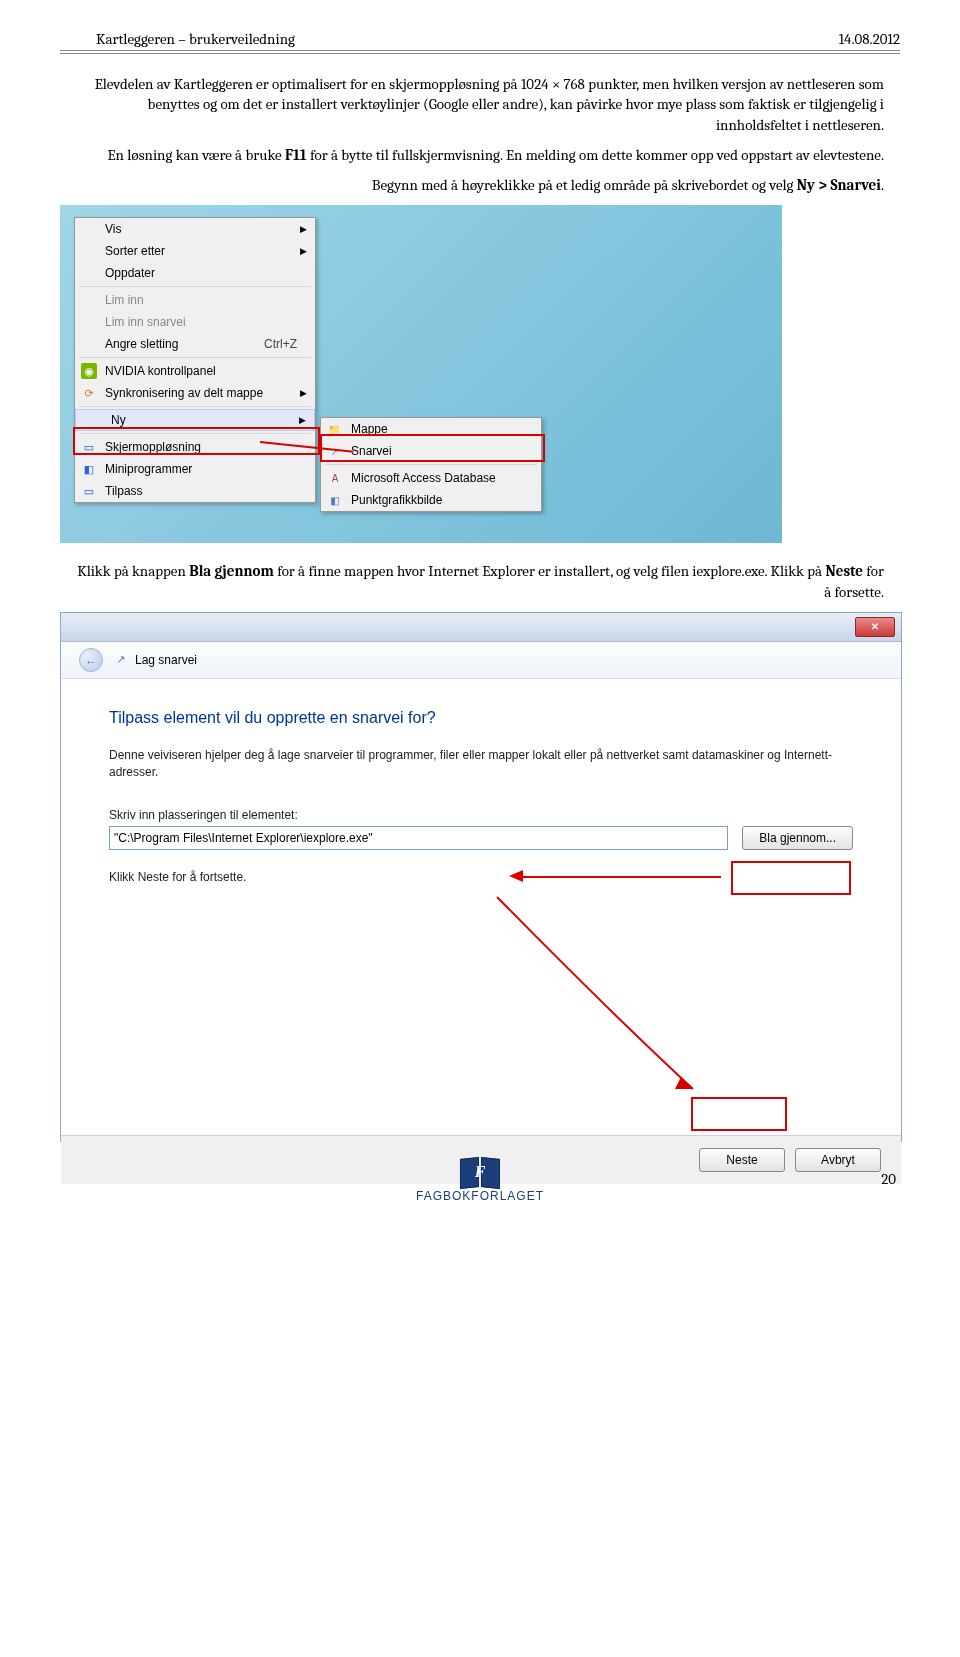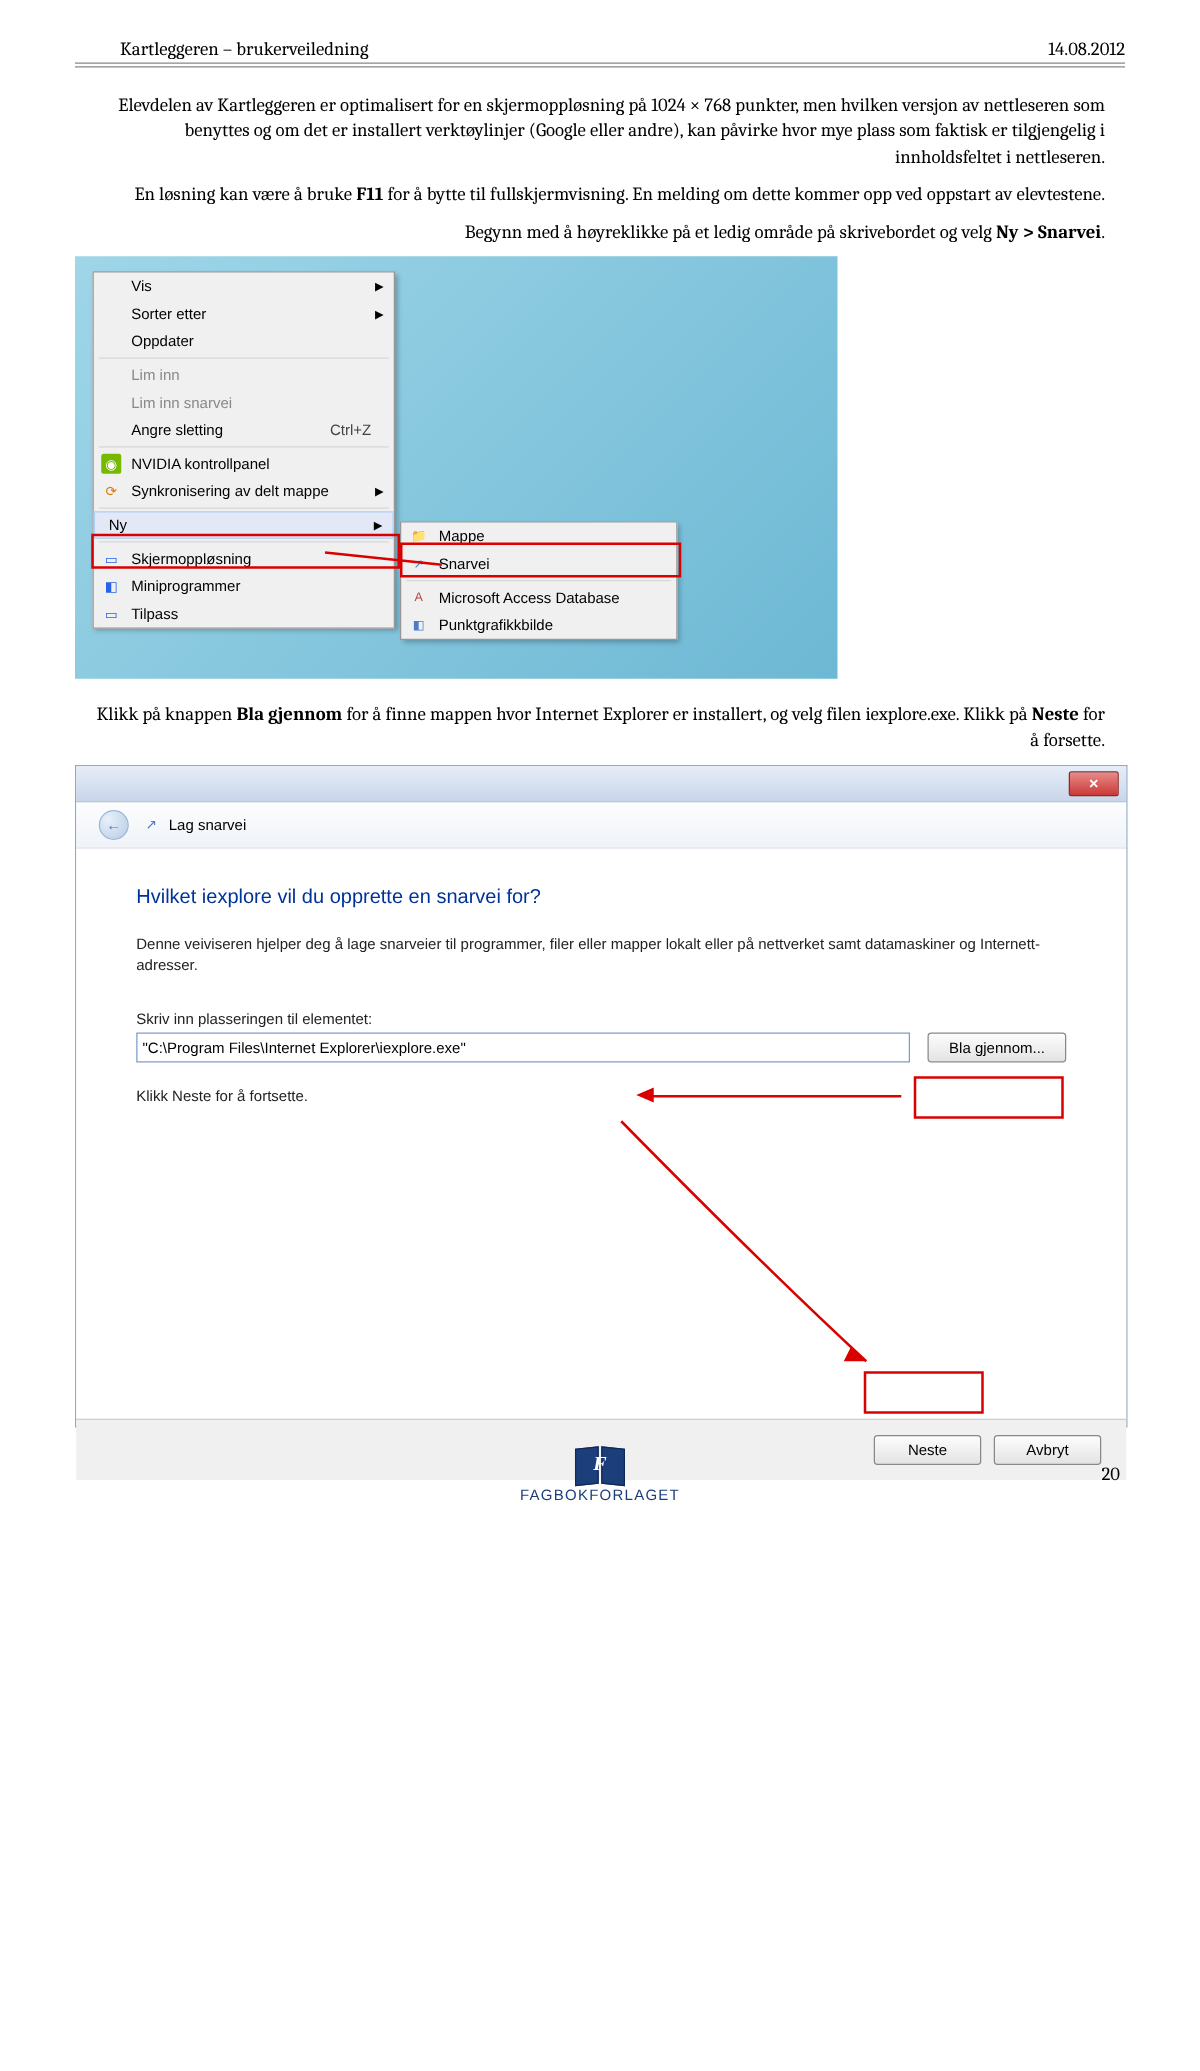--- a/index.html
+++ b/index.html
@@ -35,21 +35,21 @@
     font-size: 15px;
     line-height: 1.35;
     margin: 10px 16px;
     text-align: right;
   }
   .bold { font-weight: bold; }
 
   
   .context-menu-wrap {
     position: relative;
-    width: 610px;
+    width: 722px;
     height: 338px;
     background: linear-gradient(135deg, #9fd6e8 0%, #6db8d4 100%);
     margin: 6px 0 18px 0;
   }
   .ctx-menu {
     position: absolute;
     left: 14px;
     top: 12px;
     width: 240px;
     background: #f0f0f0;
@@ -59,21 +59,21 @@
     font-size: 12px;
   }
   .ctx-item {
     display: flex;
     align-items: center;
     padding: 4px 8px 4px 30px;
     position: relative;
     color: #000;
   }
   .ctx-item.disabled { color: #888; }
-  .ctx-item.highlight { background: #e3e8f6; border: 1px solid #aecff7; padding: 3px 7px 3px 11px; }
+  .ctx-item.highlight { background: #e3e8f6; border: 1px solid #aecff7; padding: 3px 7px 3px 35px; }
   .ctx-sep { border-top: 1px solid #d6d6d6; margin: 2px 4px; }
   .ctx-arrow { position: absolute; right: 8px; font-size: 9px; color: #000; }
   .ctx-hint { position: absolute; right: 18px; color: #444; }
   .ctx-icon {
     position: absolute;
     left: 6px;
     width: 16px;
     height: 16px;
     display: flex;
     align-items: center;
@@ -430,21 +430,21 @@
   <div class="dialog-wrap">
     <div class="dlg-titlebar">
       <div class="dlg-close">✕</div>
     </div>
     <div class="dlg-band">
       <div class="dlg-back-icon">←</div>
       <div class="dlg-band-icon">↗</div>
       <span>Lag snarvei</span>
     </div>
     <div class="dlg-body">
-      <div class="dlg-h">Hvilket iexplore vil du opprette en snarvei for?</div>
+      <div class="dlg-h">Tilpass element vil du opprette en snarvei for?</div>
       <div class="dlg-text">Denne veiviseren hjelper deg å lage snarveier til programmer, filer eller mapper lokalt eller på nettverket samt datamaskiner og Internett-adresser.</div>
       <div class="dlg-label">Skriv inn plasseringen til elementet:</div>
       <div class="dlg-input-row">
         <input class="dlg-input" type="text" value="&quot;C:\Program Files\Internet Explorer\iexplore.exe&quot;" style="">
         <button class="dlg-btn">Bla gjennom...</button>
       </div>
       <div class="dlg-label">Klikk Neste for å fortsette.</div>
     </div>
     <div class="dlg-footer">
       <button class="dlg-footer-btn">Neste</button>

